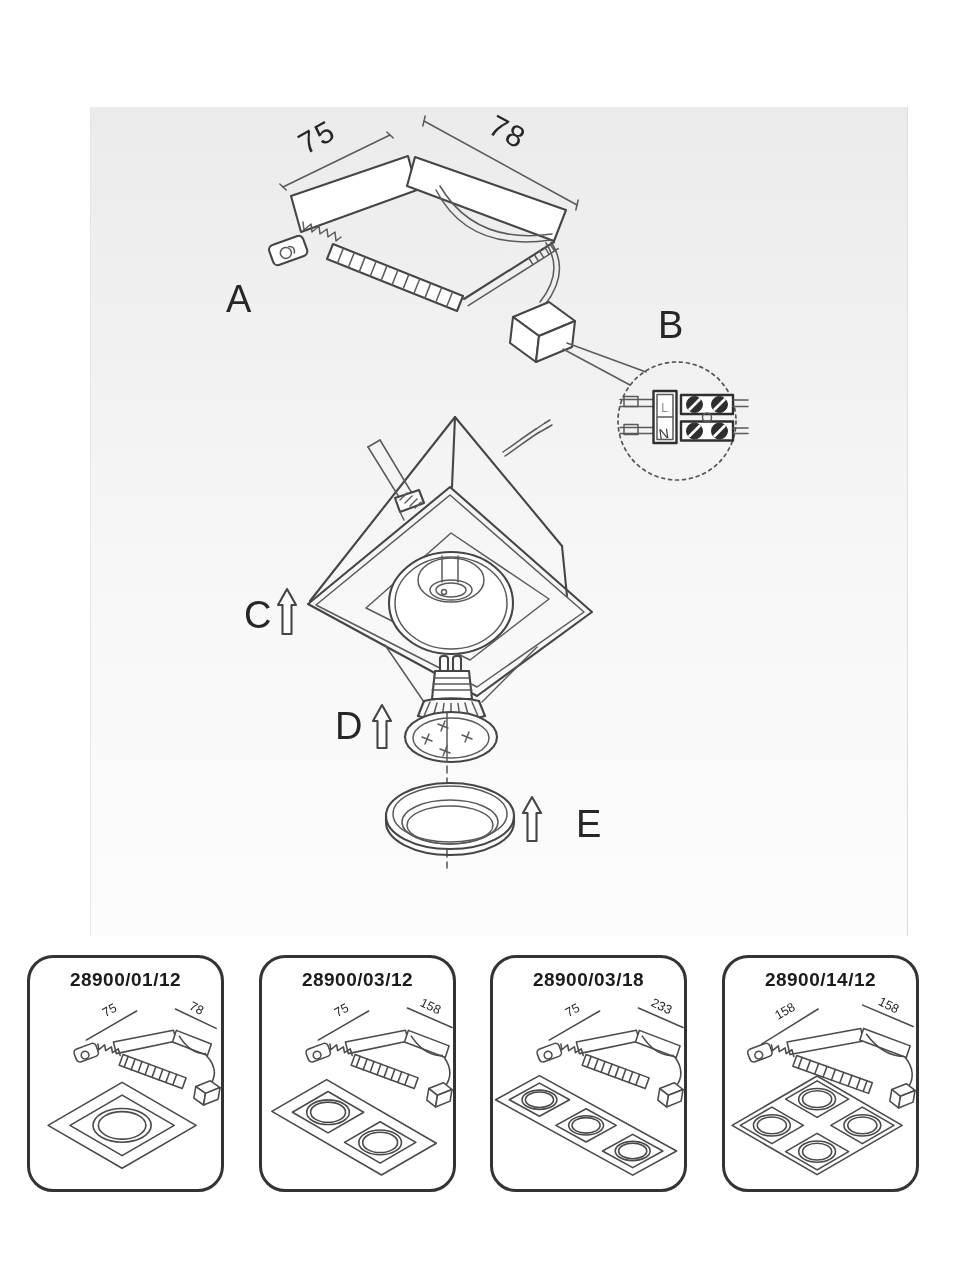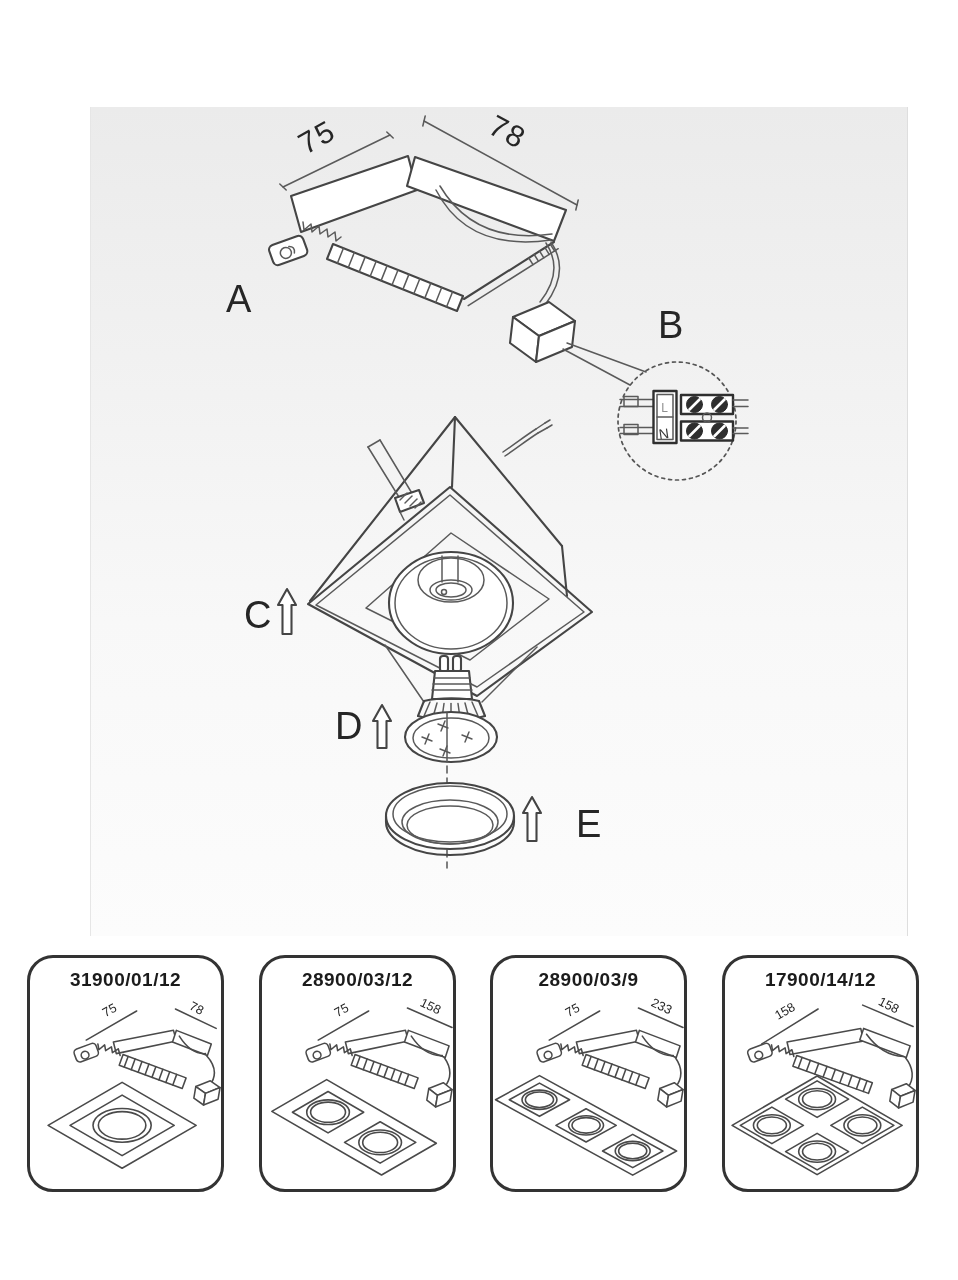--- a/index.html
+++ b/index.html
@@ -273,21 +273,21 @@
       <polygon class="m-wh" points="171,132 186,126 196,133 181,139"></polygon>
       <polygon class="m-wh" points="171,132 181,139 179,151 169,144"></polygon>
       <polygon class="m-wh" points="181,139 196,133 194,145 179,151"></polygon>
       <g transform="translate(95,172) scale(1,0.58) rotate(45)">
         <rect class="m-trw" x="-54" y="-54" width="108" height="108"></rect>
         <rect class="m-tr" x="-38" y="-38" width="76" height="76"></rect>
         <circle class="m-tr" cx="0" cy="0" r="30"></circle>
         <circle class="m-tr" cx="0" cy="0" r="24.5"></circle>
       </g>
     </svg>
-    <div class="card-title">31900/01/12</div>
+    <div class="card-title">28900/01/12</div>
   </div>
 
   <div class="card" style="left:259px">
     <svg viewBox="0 0 197 237">
       <path class="m-ln" d="M58,84 L110,54"></path>
       <text class="tl" transform="translate(84,57) rotate(-28)">75</text>
       <path class="m-ln" d="M150,51 L196,71"></path>
       <text class="tl" transform="translate(172,53) rotate(26)">158</text>
       <polygon class="m-wh" points="148,74 86,86 89,98 151,85"></polygon>
       <polygon class="m-wh" points="151,74 193,90 189,102 147,86"></polygon>
@@ -356,21 +356,21 @@
         <rect class="m-tr" x="-22" y="-22" width="44" height="44"></rect>
         <rect class="m-tr" x="46" y="-22" width="44" height="44"></rect>
         <circle class="m-tr" cx="-68" cy="0" r="18"></circle>
           <circle class="m-tr" cx="-68" cy="0" r="14.5"></circle>
         <circle class="m-tr" cx="0" cy="0" r="18"></circle>
           <circle class="m-tr" cx="0" cy="0" r="14.5"></circle>
         <circle class="m-tr" cx="68" cy="0" r="18"></circle>
           <circle class="m-tr" cx="68" cy="0" r="14.5"></circle>
       </g>
     </svg>
-    <div class="card-title">28900/03/9</div>
+    <div class="card-title">28900/03/18</div>
   </div>
 
   <div class="card" style="left:722px">
     <svg viewBox="0 0 197 237">
       <path class="m-ln" d="M38,88 L96,52"></path>
       <text class="tl" transform="translate(64,58) rotate(-30)">158</text>
       <path class="m-ln" d="M142,48 L194,70"></path>
       <text class="tl" transform="translate(167,52) rotate(27)">158</text>
       <polygon class="m-wh" points="140,72 64,86 67,99 143,85"></polygon>
       <polygon class="m-wh" points="143,72 191,90 187,102 139,84"></polygon>
@@ -403,15 +403,15 @@
         <circle class="m-tr" cx="-33" cy="-33" r="19"></circle>
           <circle class="m-tr" cx="-33" cy="-33" r="15"></circle>
         <circle class="m-tr" cx="33" cy="-33" r="19"></circle>
           <circle class="m-tr" cx="33" cy="-33" r="15"></circle>
         <circle class="m-tr" cx="-33" cy="33" r="19"></circle>
           <circle class="m-tr" cx="-33" cy="33" r="15"></circle>
         <circle class="m-tr" cx="33" cy="33" r="19"></circle>
           <circle class="m-tr" cx="33" cy="33" r="15"></circle>
       </g>
     </svg>
-    <div class="card-title">17900/14/12</div>
+    <div class="card-title">28900/14/12</div>
   </div>
 </div>
 
 </body></html>

